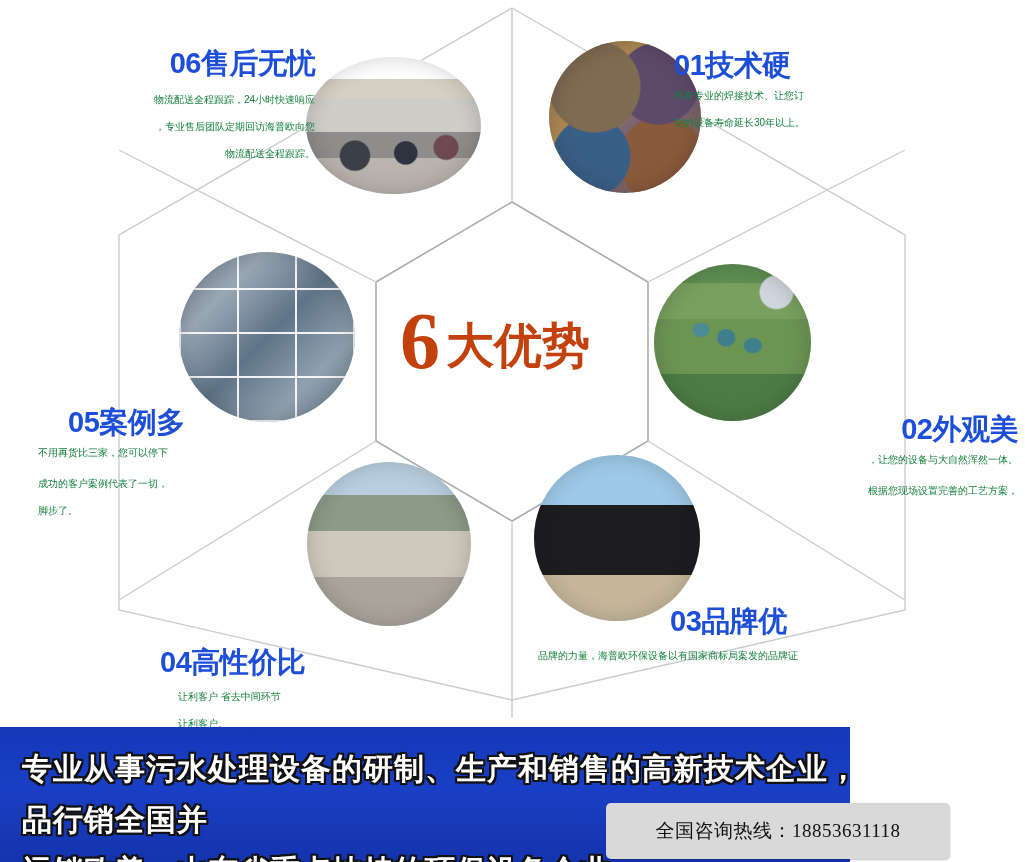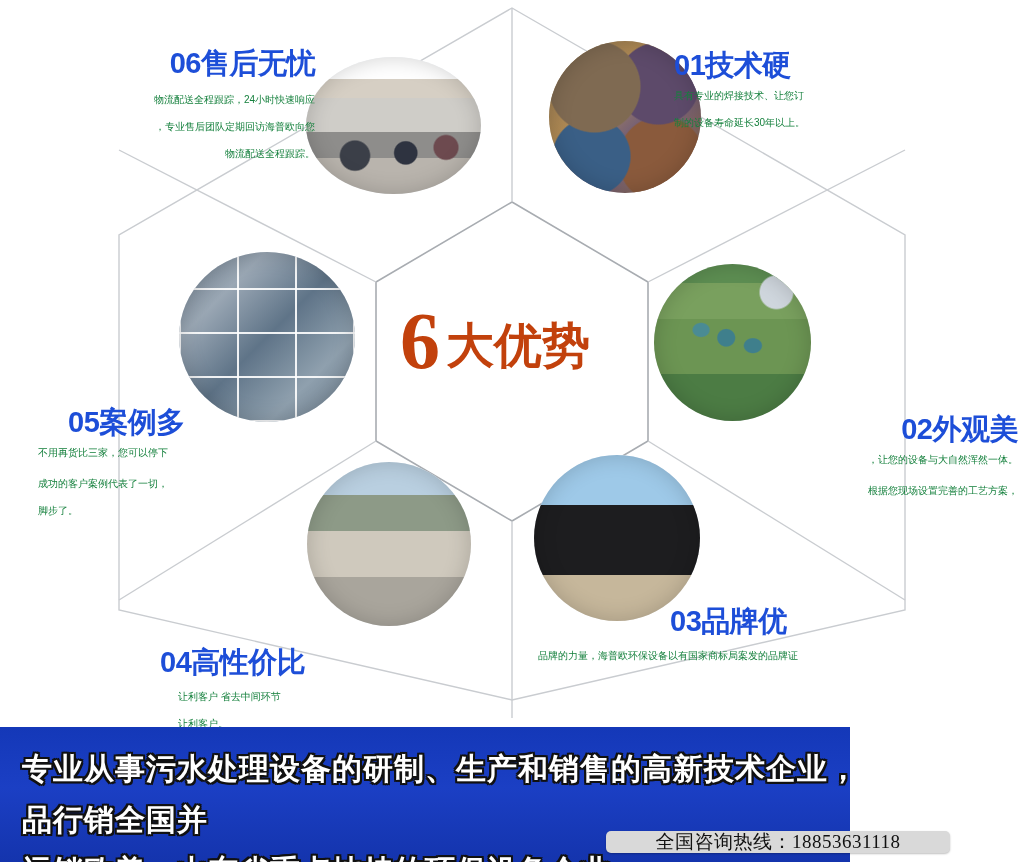--- a/index.html
+++ b/index.html
@@ -105,25 +105,24 @@
   .star{position:absolute;pointer-events:none;}
   .banner-text{
     position:absolute;left:22px;top:16px;width:880px;
     color:#ffffff;font-weight:bold;font-size:30px;line-height:51px;
     letter-spacing:1px;
     text-shadow:
       -2px -2px 0 #111, 2px -2px 0 #111, -2px 2px 0 #111, 2px 2px 0 #111,
       0 -2px 0 #111, 0 2px 0 #111, -2px 0 0 #111, 2px 0 0 #111;
   }
   .hotline{
-    position:absolute;left:606px;top:803px;width:344px;height:22px;
+    position:absolute;left:606px;top:803px;width:344px;height:56px;
     background:#d9d9d9;border-radius:5px;
     display:flex;align-items:center;justify-content:center;
     box-shadow:0 1px 2px rgba(0,0,0,.25);
-    margin-top:28px;
   }
   .hotline .hl-text{
     font-family:"Liberation Serif","DejaVu Serif",serif;
     color:#111;font-size:19px;letter-spacing:.5px;white-space:nowrap;
   }
 </style>
 </head>
 <body>
 
 <div class="stage">

